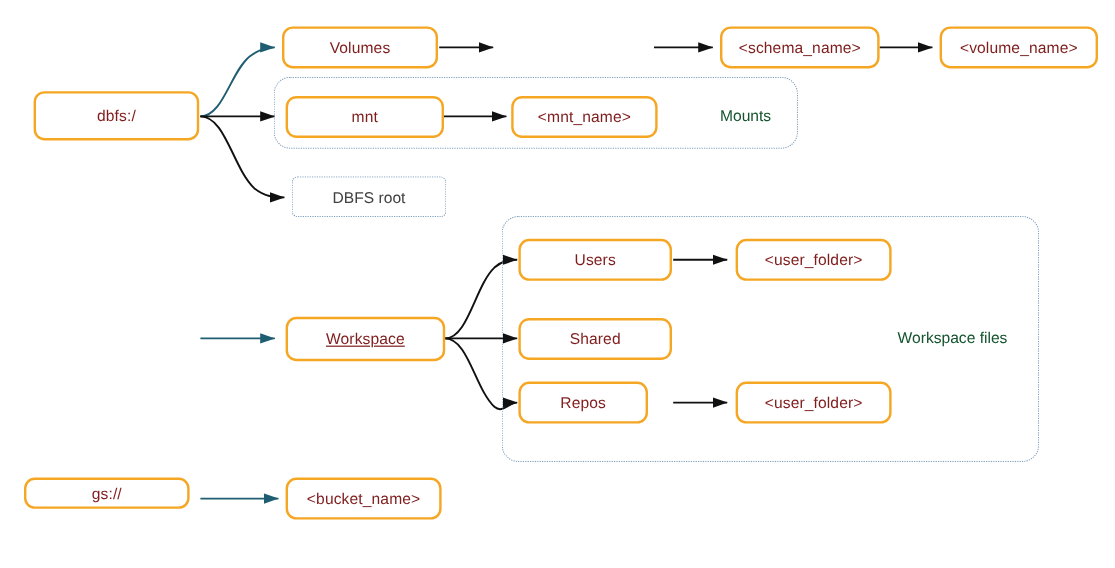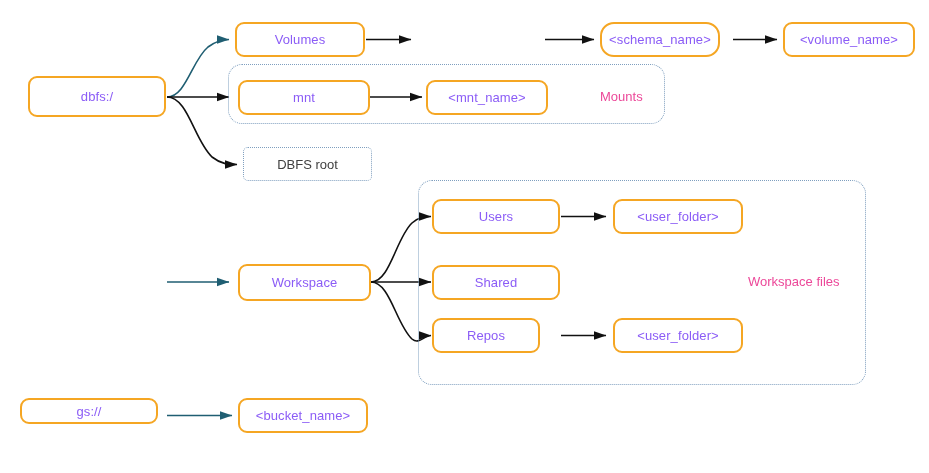--- a/index.html
+++ b/index.html
@@ -26,35 +26,35 @@
   .node {
     position: absolute;
     box-sizing: border-box;
     border: 2px solid #F5A623;
     border-radius: 9px;
     background: #ffffff;
     display: flex;
     align-items: center;
     justify-content: center;
     font-size: 13px;
-    color: #8b5cf6;
+    color: #7f1d1d;
     letter-spacing: 0.1px;
     white-space: nowrap;
   }
   .group {
     position: absolute;
     box-sizing: border-box;
     border: 1.6px dotted #7f9fbf;
     border-radius: 14px;
     background: transparent;
   }
   .group-label {
     position: absolute;
     font-size: 13px;
-    color: #ec4899;
+    color: #14532d;
     white-space: nowrap;
   }
   .dashnode {
     position: absolute;
     box-sizing: border-box;
     border: 1.6px dotted #7f9fbf;
     border-radius: 5px;
     background: #ffffff;
     display: flex;
     align-items: center;
@@ -112,32 +112,32 @@
   <div class="group-label" style="left:600px; top:89px;">Mounts</div>
 
   <div class="group" style="left:418px; top:180px; width:448px; height:205px;"></div>
   <div class="group-label" style="left:748px; top:274px;">Workspace files</div>
 
   <div class="node" style="left:28px; top:76px; width:138px; height:41px;">dbfs:/</div>
 
   <div class="node" style="left:235px; top:22px; width:130px; height:35px;">Volumes</div>
 
 
-  <div class="node" style="left:600px; top:22px; width:120px; height:35px;border-radius:14px;">&lt;schema_name&gt;</div>
+  <div class="node" style="left:600px; top:22px; width:133px; height:35px;">&lt;schema_name&gt;</div>
 
   <div class="node" style="left:783px; top:22px; width:132px; height:35px;">&lt;volume_name&gt;</div>
 
   <div class="node" style="left:426px; top:80px; width:122px; height:35px;">&lt;mnt_name&gt;</div>
 
   <div class="node" style="left:238px; top:80px; width:132px; height:35px;">mnt</div>
 
   <div class="dashnode" style="left:243px; top:147px; width:129px; height:34px;">DBFS root</div>
 
 
-  <div class="node" style="left:238px; top:264px; width:133px; height:37px;">Workspace</div>
+  <div class="node" style="left:238px; top:264px; width:133px; height:37px;text-decoration:underline;">Workspace</div>
 
   <div class="node" style="left:432px; top:199px; width:128px; height:35px;">Users</div>
 
   <div class="node" style="left:613px; top:199px; width:130px; height:35px;">&lt;user_folder&gt;</div>
 
   <div class="node" style="left:432px; top:265px; width:128px; height:35px;">Shared</div>
 
   <div class="node" style="left:432px; top:318px; width:108px; height:35px;">Repos</div>
 
   <div class="node" style="left:613px; top:318px; width:130px; height:35px;">&lt;user_folder&gt;</div>

